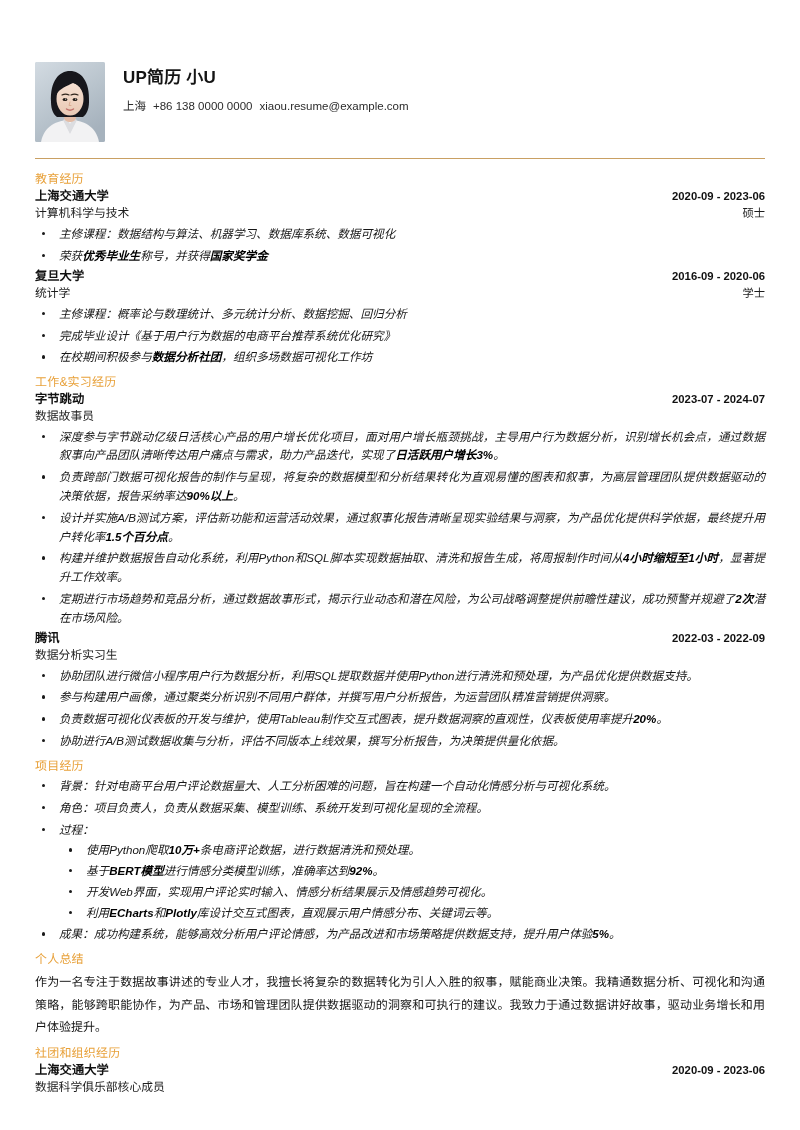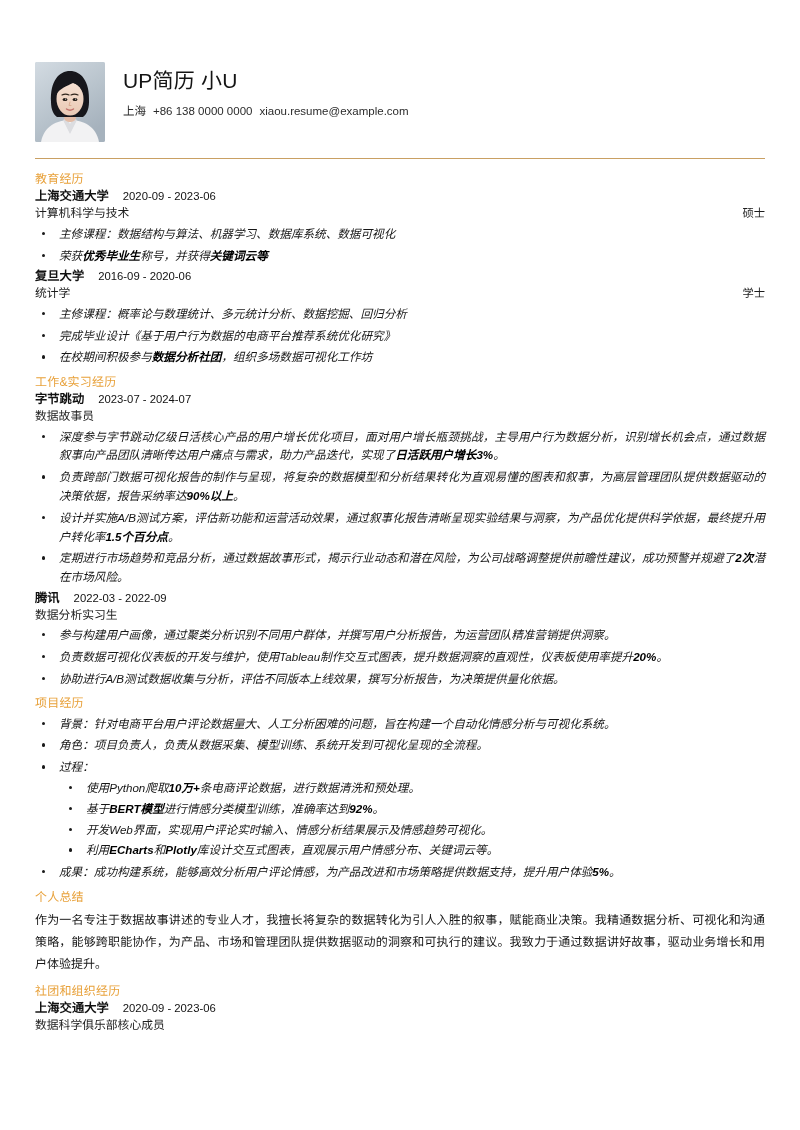--- a/index.html
+++ b/index.html
@@ -42,22 +42,22 @@
     position: relative;
     background: linear-gradient(170deg, #cdd6dd 0%, #b9c4cd 55%, #aab6c0 100%);
   }
   .photo svg { display: block; width: 100%; height: 100%; }
 
   .header-text {
     margin-left: 18px;
     padding-top: 6px;
   }
   .person-name {
-    font-size: 21px;
-    font-weight: 400;
+    font-size: 17px;
+    font-weight: 700;
     letter-spacing: 0.2px;
     line-height: 1.2;
     color: #141414;
     margin: 0 0 11px 0;
     white-space: nowrap;
   }
   .contact-line {
     font-size: 11.5px;
     color: #2b2b2b;
     line-height: 1.3;
@@ -79,31 +79,32 @@
     font-weight: 400;
     color: #e8a13a;
     line-height: 1.35;
     margin: 7px 0 1px 0;
     letter-spacing: 0.2px;
   }
 
   .entry { margin-bottom: 2px; }
   .entry-head {
     display: flex;
+    justify-content: space-between;
     align-items: baseline;
     line-height: 1.38;
   }
   .entry-org {
     font-size: 12.3px;
     font-weight: 700;
     color: #111;
   }
   .entry-date {
     font-size: 11.3px;
-    font-weight: 400;
+    font-weight: 700;
     color: #111;
     text-align: right;
     white-space: nowrap;
     padding-left: 14px;
   }
   .entry-sub {
     display: flex;
     justify-content: space-between;
     align-items: baseline;
     line-height: 1.38;
@@ -249,21 +250,21 @@
           <div class="entry-head">
             <span class="entry-org">上海交通大学</span>
             <span class="entry-date">2020-09 - 2023-06</span>
           </div>
           <div class="entry-sub">
             <span class="entry-role">计算机科学与技术</span>
             <span class="entry-degree">硕士</span>
           </div>
           <ul class="bullets">
             <li>主修课程：数据结构与算法、机器学习、数据库系统、数据可视化</li>
-            <li>荣获<b>优秀毕业生</b>称号，并获得<b>关键词云等</b></li>
+            <li>荣获<b>优秀毕业生</b>称号，并获得<b>国家奖学金</b></li>
           </ul>
         </div>
         <div class="entry">
           <div class="entry-head">
             <span class="entry-org">复旦大学</span>
             <span class="entry-date">2016-09 - 2020-06</span>
           </div>
           <div class="entry-sub">
             <span class="entry-role">统计学</span>
             <span class="entry-degree">学士</span>
@@ -283,33 +284,35 @@
             <span class="entry-date">2023-07 - 2024-07</span>
           </div>
           <div class="entry-sub">
             <span class="entry-role">数据故事员</span>
             <span class="entry-degree"></span>
           </div>
           <ul class="bullets">
             <li>深度参与字节跳动亿级日活核心产品的用户增长优化项目，面对用户增长瓶颈挑战，主导用户行为数据分析，识别增长机会点，通过数据叙事向产品团队清晰传达用户痛点与需求，助力产品迭代，实现了<b>日活跃用户增长3%</b>。</li>
             <li>负责跨部门数据可视化报告的制作与呈现，将复杂的数据模型和分析结果转化为直观易懂的图表和叙事，为高层管理团队提供数据驱动的决策依据，报告采纳率达<b>90%以上</b>。</li>
             <li>设计并实施A/B测试方案，评估新功能和运营活动效果，通过叙事化报告清晰呈现实验结果与洞察，为产品优化提供科学依据，最终提升用户转化率<b>1.5个百分点</b>。</li>
+            <li>构建并维护数据报告自动化系统，利用Python和SQL脚本实现数据抽取、清洗和报告生成，将周报制作时间从<b>4小时缩短至1小时</b>，显著提升工作效率。</li>
             <li>定期进行市场趋势和竞品分析，通过数据故事形式，揭示行业动态和潜在风险，为公司战略调整提供前瞻性建议，成功预警并规避了<b>2次</b>潜在市场风险。</li>
           </ul>
         </div>
         <div class="entry">
           <div class="entry-head">
             <span class="entry-org">腾讯</span>
             <span class="entry-date">2022-03 - 2022-09</span>
           </div>
           <div class="entry-sub">
             <span class="entry-role">数据分析实习生</span>
             <span class="entry-degree"></span>
           </div>
           <ul class="bullets">
+            <li>协助团队进行微信小程序用户行为数据分析，利用SQL提取数据并使用Python进行清洗和预处理，为产品优化提供数据支持。</li>
             <li>参与构建用户画像，通过聚类分析识别不同用户群体，并撰写用户分析报告，为运营团队精准营销提供洞察。</li>
             <li>负责数据可视化仪表板的开发与维护，使用Tableau制作交互式图表，提升数据洞察的直观性，仪表板使用率提升<b>20%</b>。</li>
             <li>协助进行A/B测试数据收集与分析，评估不同版本上线效果，撰写分析报告，为决策提供量化依据。</li>
           </ul>
         </div>
       </div>
       <div class="section">
         <div class="section-title">项目经历</div>
         <div class="entry">
           <ul class="bullets">

